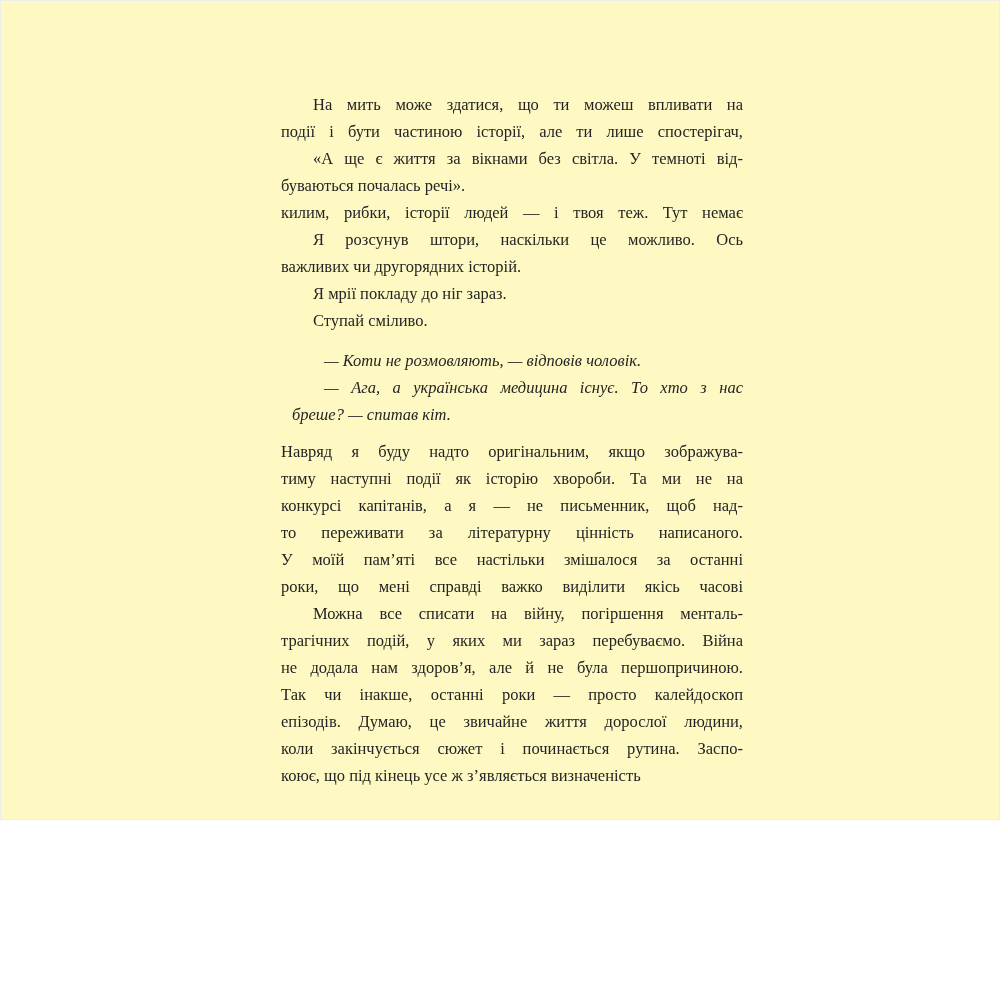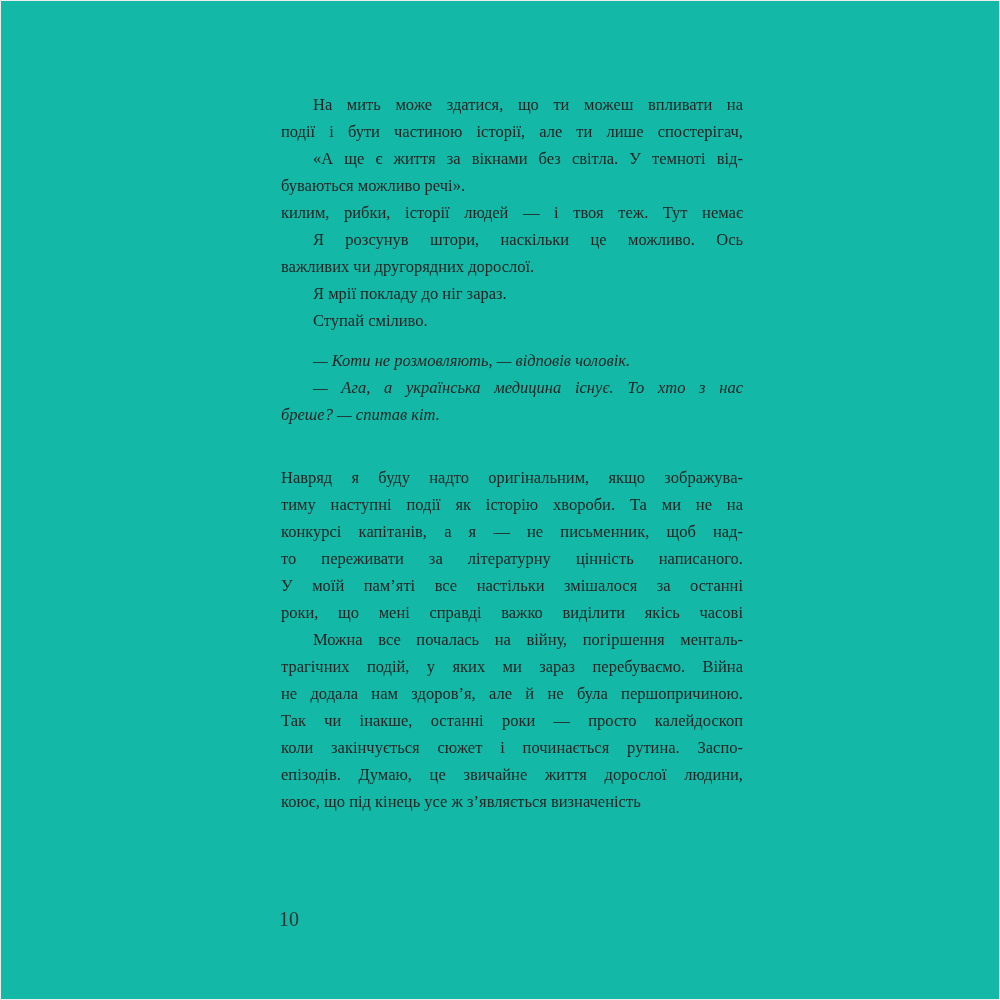--- a/index.html
+++ b/index.html
@@ -3,22 +3,22 @@
 <meta charset="utf-8">
 <style>
   html, body {
     margin: 0;
     padding: 0;
     background: #ffffff;
   }
   .page {
     position: relative;
     width: 1000px;
-    height: 1000px;
-    background: #14b8a6;
+    height: 820px;
+    background: #fef9c3;
     box-sizing: border-box;
     border: 1px solid #ededed;
     font-family: "Liberation Serif", serif;
     overflow: hidden;
   }
   .text-block {
     position: absolute;
     left: 280px;
     top: 90px;
     width: 462px;
@@ -51,42 +51,42 @@
 </style>
 </head>
 <body>
 
 <div class="page">
   <div class="text-block">
       <div class="section" style="margin-top: 0px;">
         <div class="line indent just">На мить може здатися, що ти можеш впливати на</div>
         <div class="line just">події і бути частиною історії, але ти лише спостерігач,</div>
         <div class="line indent just">«А ще є життя за вікнами без світла. У темноті від-</div>
-        <div class="line">буваються можливо речі».</div>
+        <div class="line">буваються почалась речі».</div>
         <div class="line just">килим, рибки, історії людей — і твоя теж. Тут немає</div>
         <div class="line indent just">Я розсунув штори, наскільки це можливо. Ось</div>
-        <div class="line">важливих чи другорядних дорослої.</div>
+        <div class="line">важливих чи другорядних історій.</div>
         <div class="line indent">Я мрії покладу до ніг зараз.</div>
         <div class="line indent">Ступай сміливо.</div>
       </div>
-      <div class="section italic" style="margin-top: 13px;">
+      <div class="section italic" style="margin-top: 13px; margin-left: 11px;">
         <div class="line indent">— Коти не розмовляють, — відповів чоловік.</div>
         <div class="line indent just">— Ага, а українська медицина існує. То хто з нас</div>
         <div class="line">бреше? — спитав кіт.</div>
       </div>
-      <div class="section" style="margin-top: 36px;">
+      <div class="section" style="margin-top: 10px;">
         <div class="line just">Навряд я буду надто оригінальним, якщо зображува-</div>
         <div class="line just">тиму наступні події як історію хвороби. Та ми не на</div>
         <div class="line just">конкурсі капітанів, а я — не письменник, щоб над-</div>
         <div class="line just">то переживати за літературну цінність написаного.</div>
         <div class="line just">У моїй пам’яті все настільки змішалося за останні</div>
         <div class="line just">роки, що мені справді важко виділити якісь часові</div>
-        <div class="line indent just">Можна все почалась на війну, погіршення менталь-</div>
+        <div class="line indent just">Можна все списати на війну, погіршення менталь-</div>
         <div class="line just">трагічних подій, у яких ми зараз перебуваємо. Війна</div>
         <div class="line just">не додала нам здоров’я, але й не була першопричиною.</div>
         <div class="line just">Так чи інакше, останні роки — просто калейдоскоп</div>
+        <div class="line just">епізодів. Думаю, це звичайне життя дорослої людини,</div>
         <div class="line just">коли закінчується сюжет і починається рутина. Заспо-</div>
-        <div class="line just">епізодів. Думаю, це звичайне життя дорослої людини,</div>
         <div class="line">коює, що під кінець усе ж з’являється визначеність</div>
       </div>
     </div>
   <div class="page-number">10</div>
 </div>
 
 </body></html>

